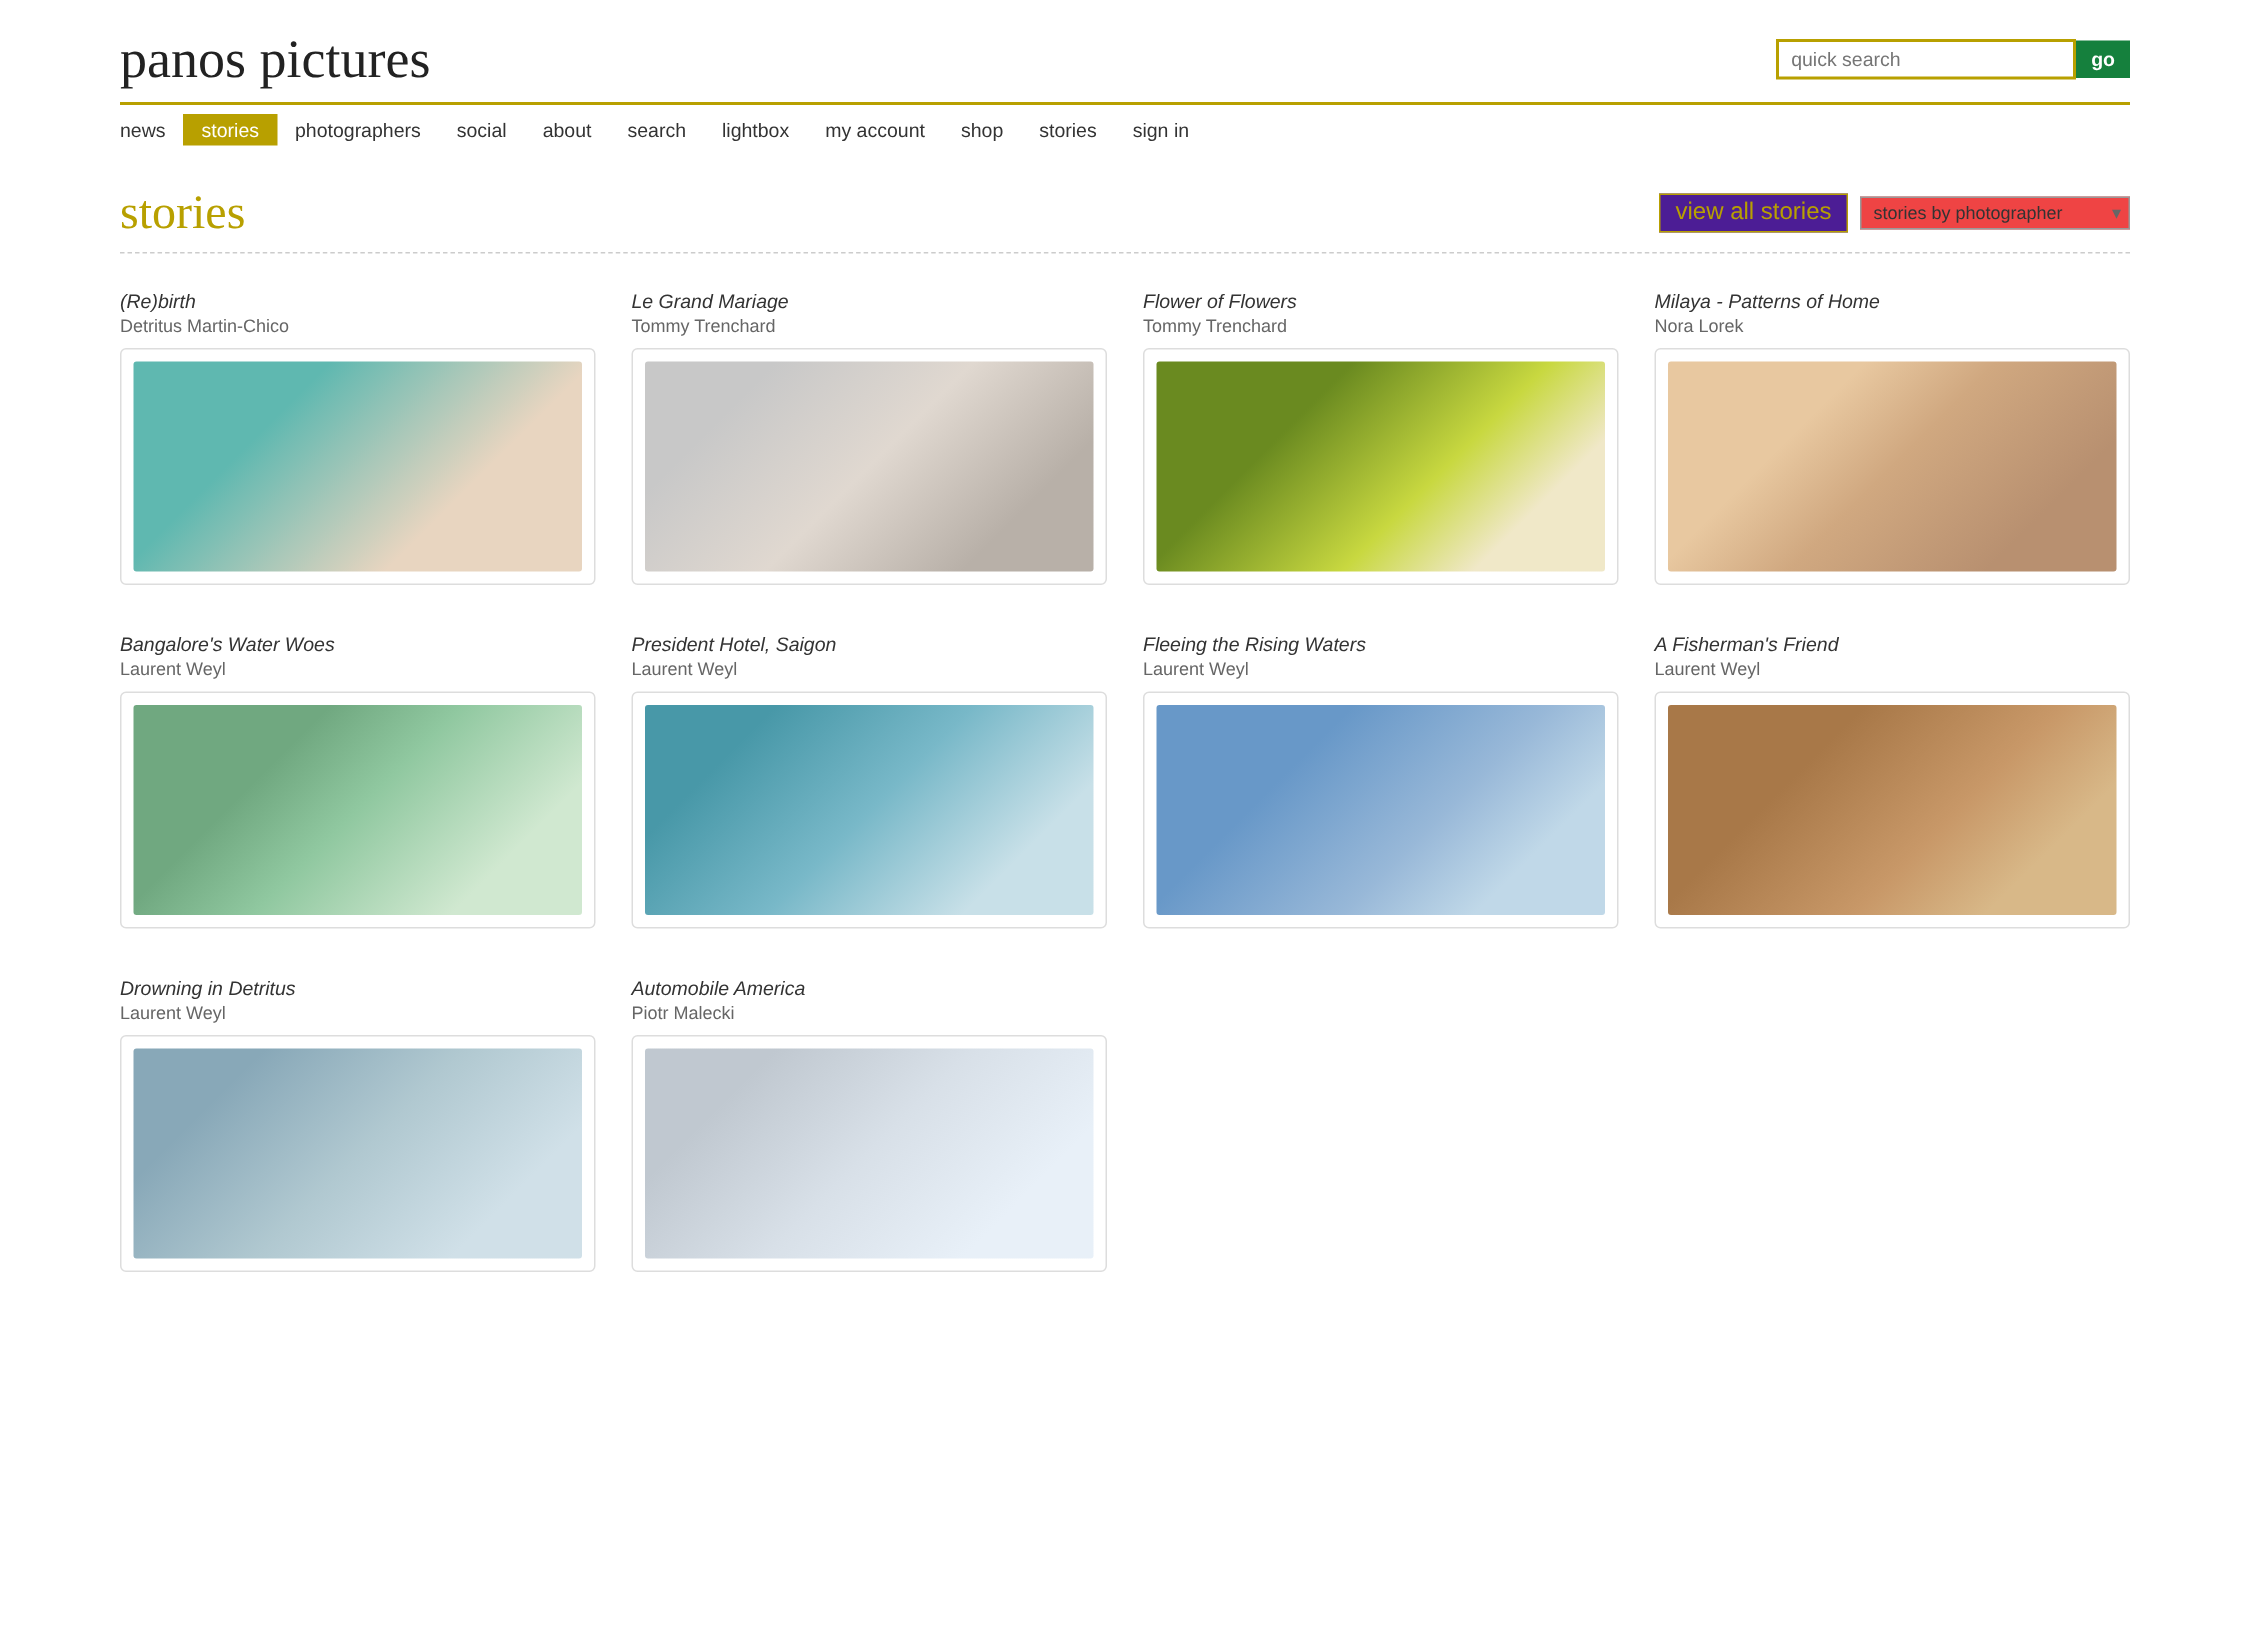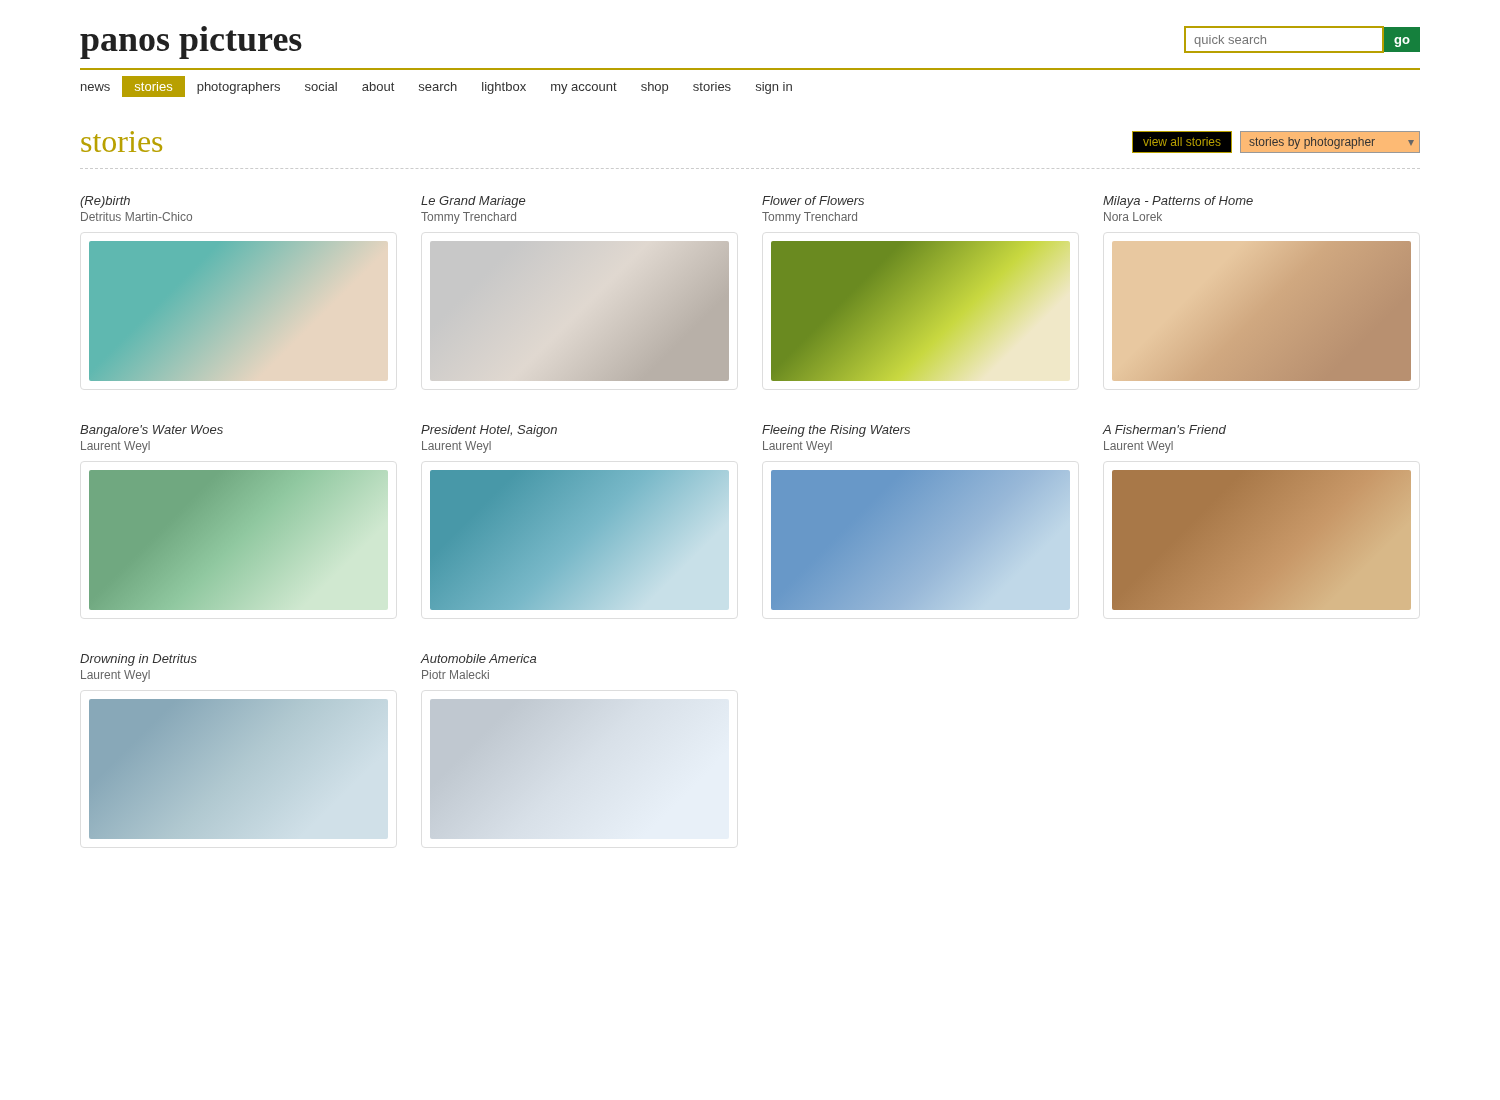--- a/index.html
+++ b/index.html
@@ -70,31 +70,31 @@
     }
     #stories-controls {
       display: flex;
       align-items: center;
       gap: 8px;
     }
     #view-all-btn {
       border: 1px solid #b8a000;
       color: #b8a000;
       padding: 3px 10px;
-      font-size: 12px;
-      background: #000000;
+      font-size: 16px;
+      background: #4c1d95;
       cursor: pointer;
       margin-left: 48px;
     }
     #stories-select {
       border: 1px solid #999;
       padding: 3px 24px 3px 8px;
       font-size: 12px;
       color: #333;
-      background: #fdba74;
+      background: #ef4444;
       appearance: none;
       -webkit-appearance: none;
       cursor: pointer;
       min-width: 180px;
     }
     .select-wrapper {
       position: relative;
       display: inline-block;
     }
     .select-wrapper::after {
@@ -158,21 +158,21 @@
     .img-fisherman { background: linear-gradient(135deg, #a87848 30%, #c89868 60%, #d8b888 80%); }
     .img-drowning { background: linear-gradient(135deg, #88a8b8 20%, #b0c8d0 50%, #d0e0e8 80%); }
     .img-automobile { background: linear-gradient(135deg, #c0c8d0 20%, #d8e0e8 50%, #e8f0f8 80%); }
   </style>
 </head>
 <body>
 
 <div id="header">
   <div id="top-bar">
     <a>
-      <span id="logo-text" style="font-size:36px;font-weight:bold;color:#222;font-family:Georgia,serif;">panos pictures</span>
+      <span id="logo-text" style="font-size:36px;font-weight:normal;color:#222;font-family:Georgia,serif;">panos pictures</span>
     </a>
     <div id="search-area">
       <input id="quick-search-input" type="text" placeholder="quick search" style="">
       <button id="go-button">go</button>
     </div>
   </div>
 
   <nav id="nav">
 
   <a class="nav-item">news</a>

